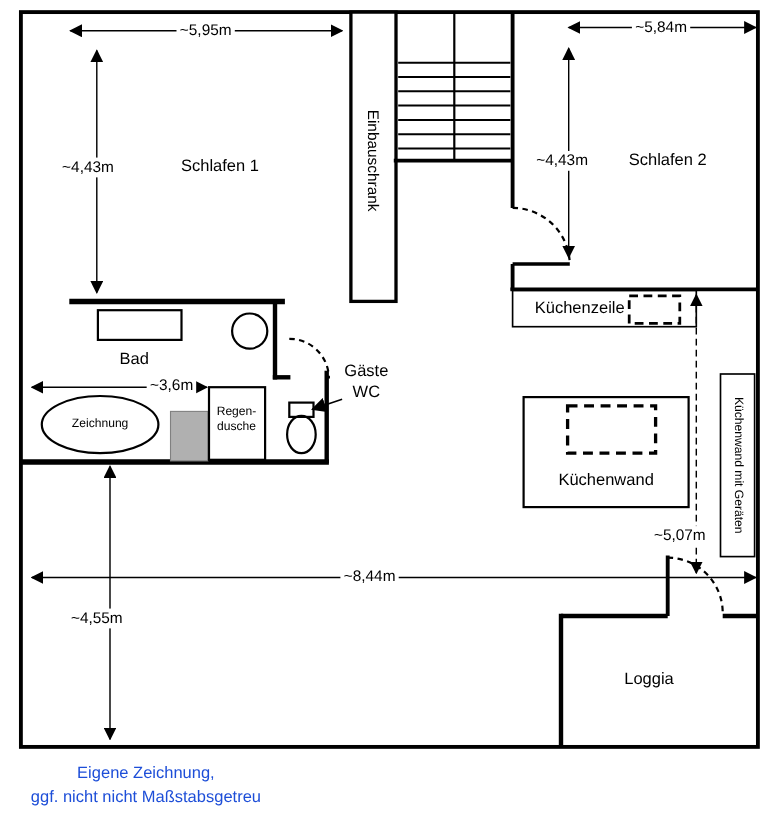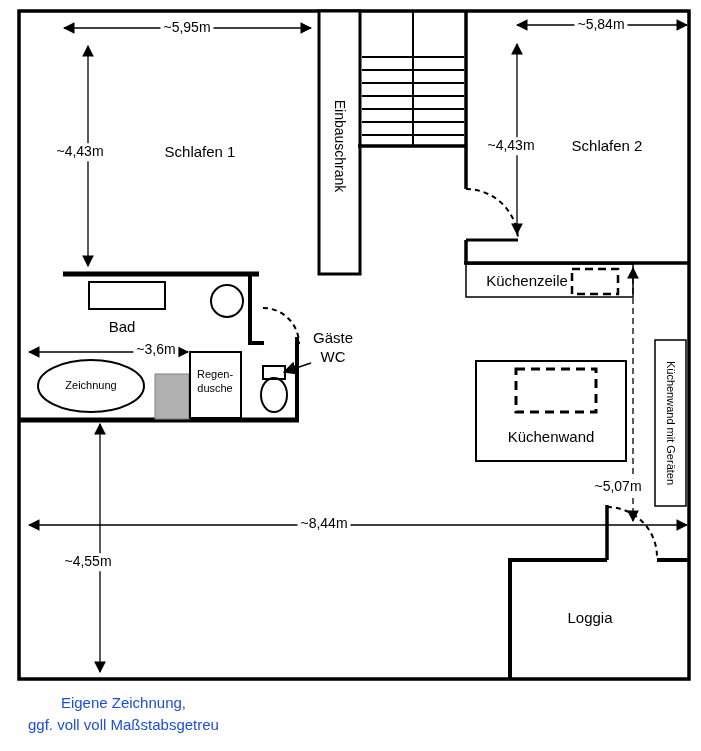--- a/index.html
+++ b/index.html
@@ -134,24 +134,24 @@
 
   <div class="lbl left-align" style="left:313px; top:328px;">Gäste
 WC</div>
 
   <div class="lbl" style="left:551px; top:437px;">Küchenwand</div>
 
   <div class="lbl vert small" style="left:670px; top:423px;">Küchenwand mit Geräten</div>
 
   <div class="lbl dim bg" style="left:618px; top:487px;text-align:center;">~5,07m</div>
 
-  <div class="lbl dim bg" style="left:324px; top:524px;">~8,44m</div>
+  <div class="lbl dim bg" style="left:336px; top:524px;">~8,44m</div>
 
   <div class="lbl dim bg" style="left:88px; top:562px;">~4,55m</div>
 
   <div class="lbl" style="left:590px; top:618px;">Loggia</div>
 
   <div class="footer">
     <div>Eigene Zeichnung,</div>
-    <div>ggf. voll voll Maßstabsgetreu</div>
+    <div>ggf. nicht nicht Maßstabsgetreu</div>
   </div>
 
 </div>
 
 </body></html>

